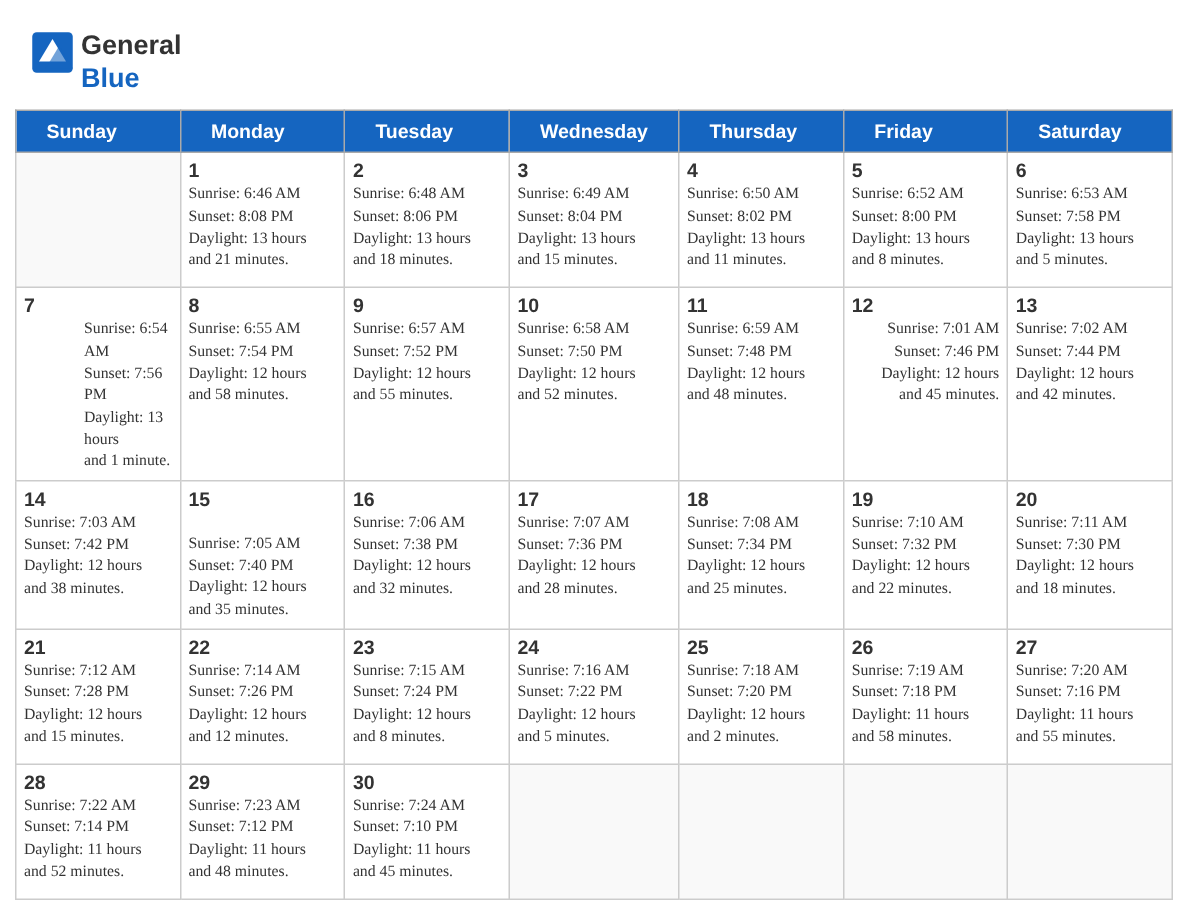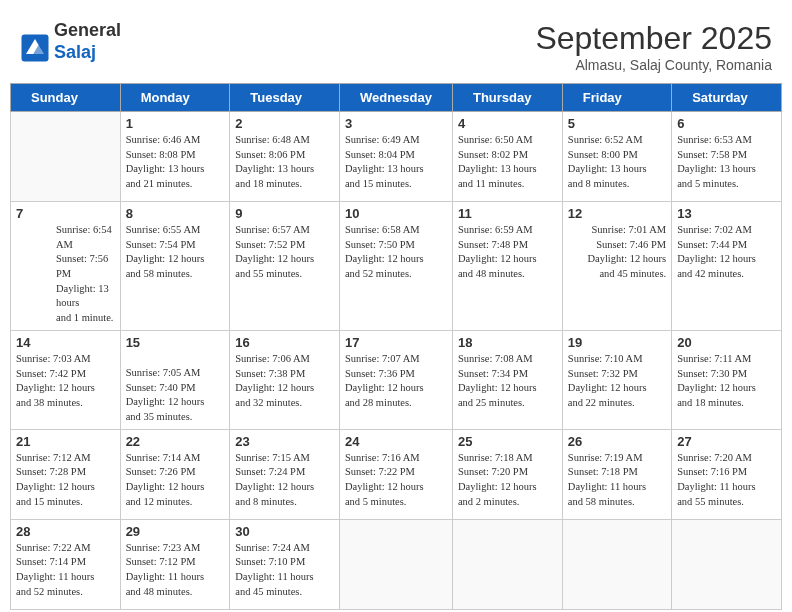--- a/index.html
+++ b/index.html
@@ -11,21 +11,21 @@
       padding: 10px;
     }
     .header {
       display: flex;
       justify-content: space-between;
       align-items: flex-start;
       padding: 10px 10px 5px 10px;
     }
     .logo {
       display: flex;
-      align-items: flex-end;
+      align-items: flex-start;
     }
     .logo-text {
       font-size: 18px;
       font-weight: bold;
       color: #333;
       line-height: 1.2;
     }
     .logo-text .general { display: block; }
     .logo-text .blue { display: block; color: #1565C0; }
     .logo-icon {
@@ -89,26 +89,22 @@
 
 <div class="header">
   <div class="logo">
     <svg class="logo-icon" viewBox="0 0 40 40">
       <rect x="2" y="2" width="36" height="36" rx="4" fill="#1565C0"></rect>
       <polygon points="20,8 32,28 8,28" fill="white"></polygon>
       <polygon points="26,14 38,34 14,34" fill="#1565C0" opacity="0.6"></polygon>
     </svg>
     <div class="logo-text">
       <span class="general">General</span>
-      <span class="blue">Salaj</span>
+      <span class="blue">Blue</span>
     </div>
-  </div>
-  <div class="title-area">
-    <div class="month-title">September 2025</div>
-    <div class="location">Almasu, Salaj County, Romania</div>
   </div>
 </div>
 
 <table class="calendar">
   <thead>
     <tr>
     <th>Sunday</th>
         <th>Monday</th>
         <th>Tuesday</th>
         <th>Wednesday</th>

